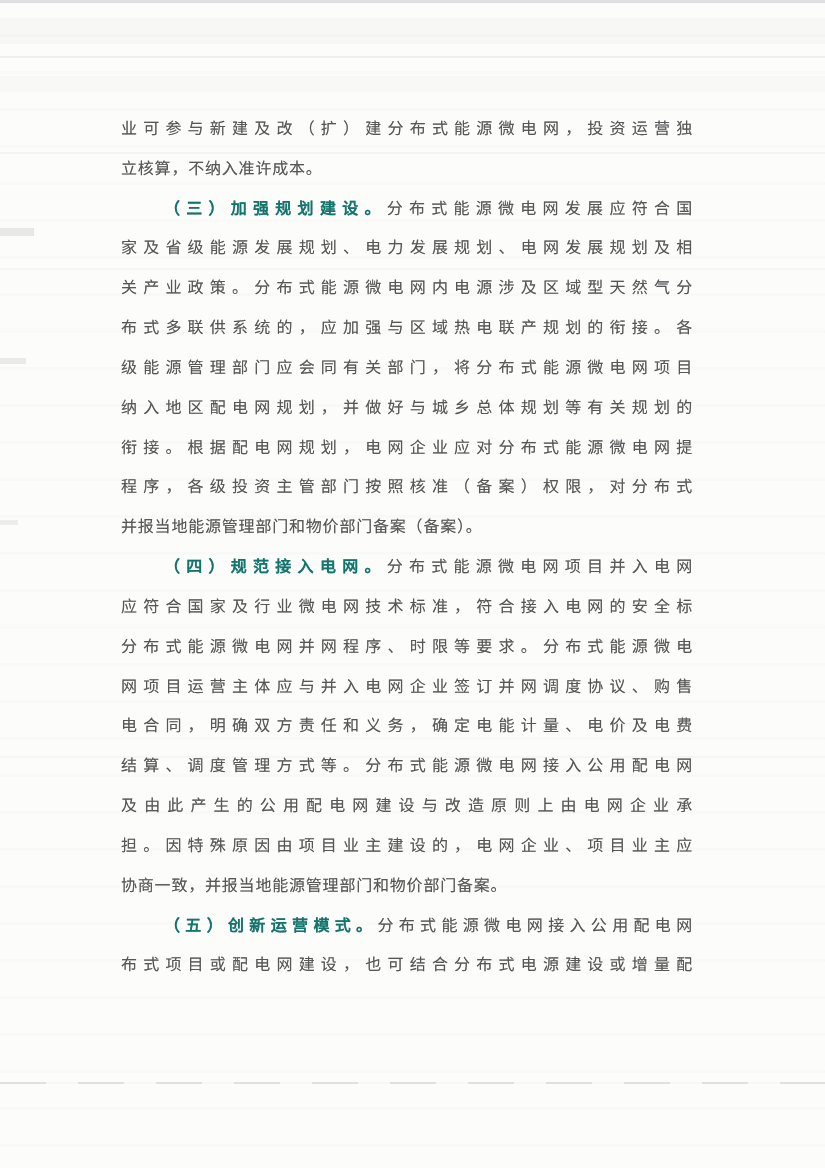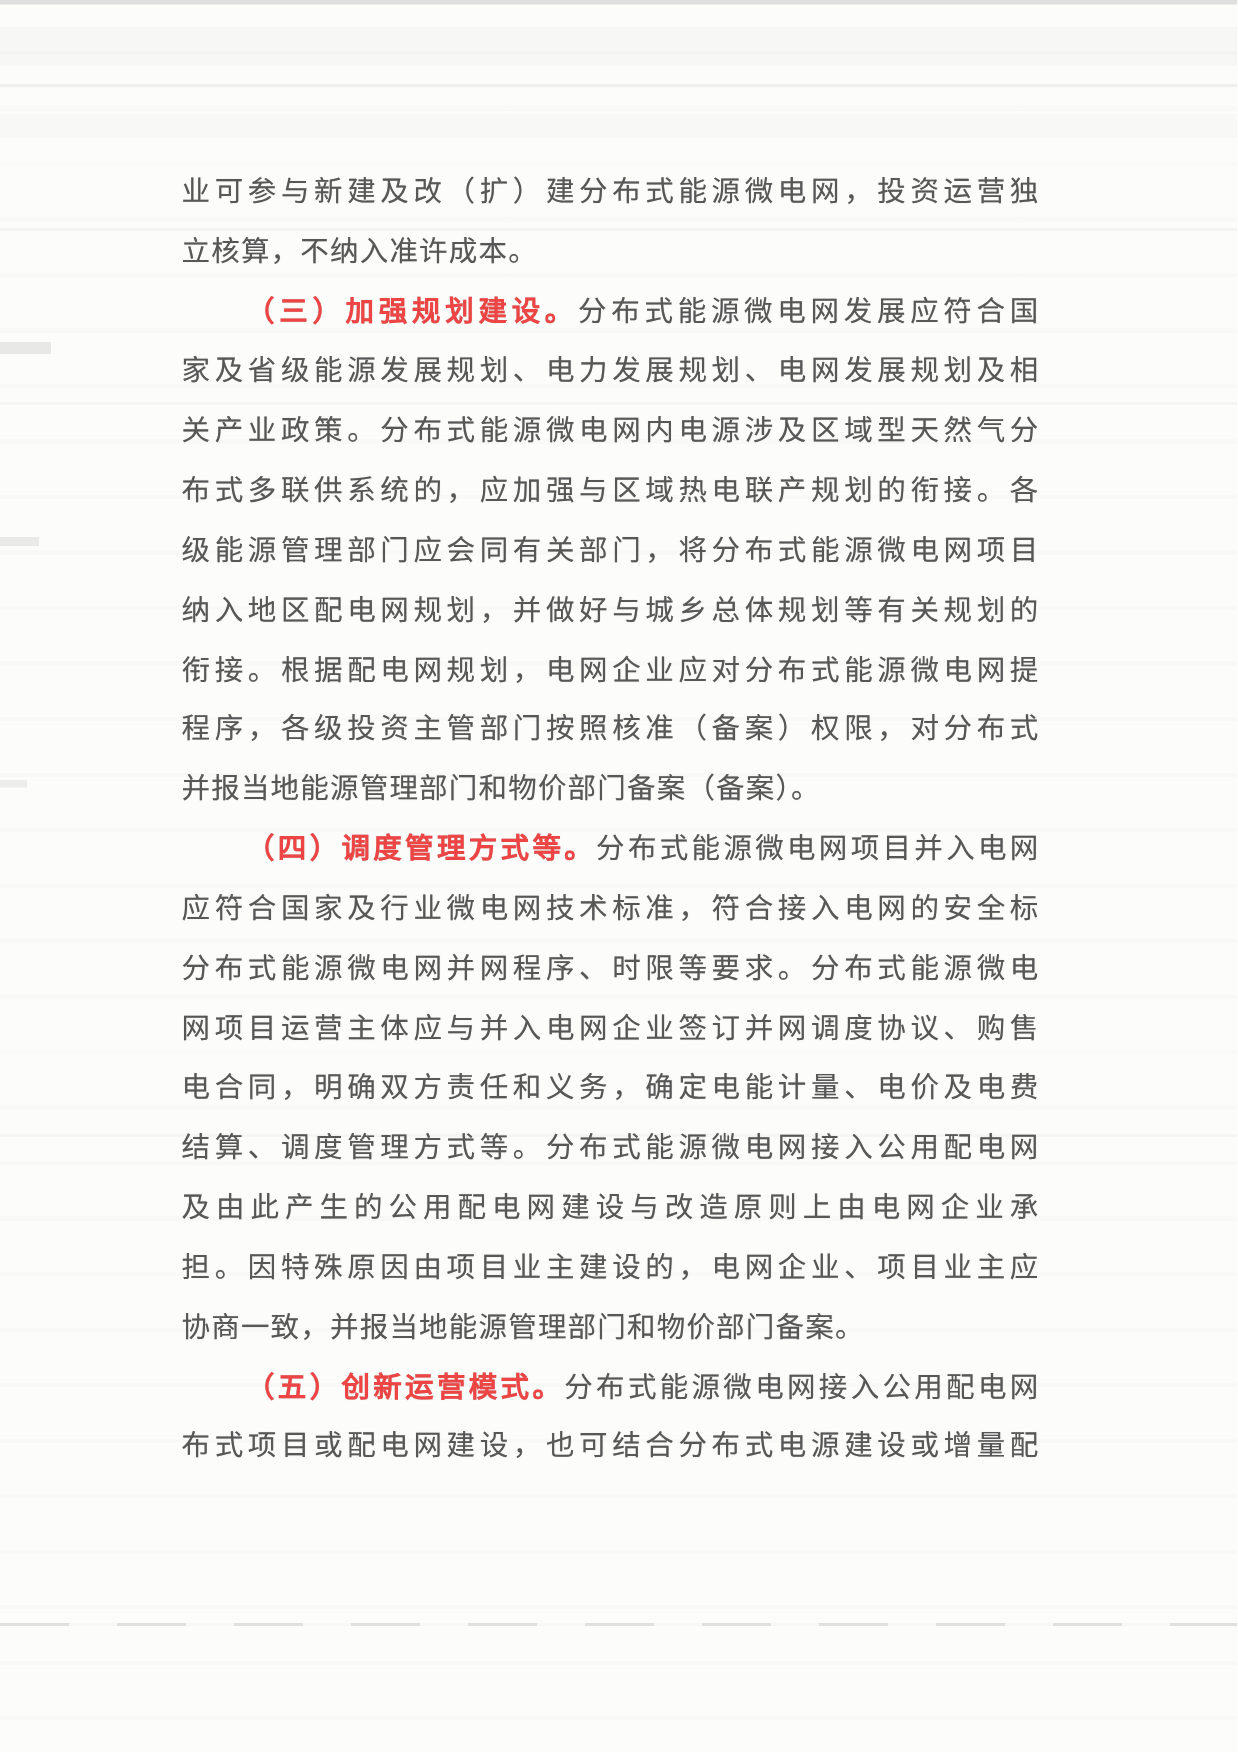--- a/index.html
+++ b/index.html
@@ -50,36 +50,36 @@
   .text-block {
     position: absolute;
     left: 121px;
     top: 109px;
     width: 572px;
   }
 
   .line {
     height: 39.83px;
     line-height: 39.83px;
-    font-size: 19px;
+    font-size: 16px;
     letter-spacing: 0.8px;
     color: #575757;
     text-align: justify;
     text-align-last: justify;
     text-shadow: 0 0 0.5px rgba(90,90,90,0.45);
   }
   .line.endline {
     text-align: center;
     text-align-last: left;
   }
   .line.indent { text-indent: 43px; }
 
   .lead {
     font-weight: 700;
-    color: #ef4444;
+    color: #0f766e;
   }
 </style>
 </head>
 <body>
 
 <div class="scan-page">
   <div class="streak streak-top-edge"></div>
   <div class="streak streak-band-a"></div>
   <div class="streak streak-line-a"></div>
   <div class="streak streak-band-b"></div>
@@ -101,21 +101,21 @@
         <div class="line"><span>家及省级能源发展规划、电力发展规划、电网发展规划及相</span></div>
         <div class="line"><span>关产业政策。分布式能源微电网内电源涉及区域型天然气分</span></div>
         <div class="line"><span>布式多联供系统的，应加强与区域热电联产规划的衔接。各</span></div>
         <div class="line"><span>级能源管理部门应会同有关部门，将分布式能源微电网项目</span></div>
         <div class="line"><span>纳入地区配电网规划，并做好与城乡总体规划等有关规划的</span></div>
         <div class="line"><span>衔接。根据配电网规划，电网企业应对分布式能源微电网提</span></div>
         <div class="line"><span>程序，各级投资主管部门按照核准（备案）权限，对分布式</span></div>
         <div class="line endline"><span>并报当地能源管理部门和物价部门备案（备案）。</span></div>
       </div>
       <div class="paragraph">
-        <div class="line indent"><span class="lead">（四）调度管理方式等。</span><span>分布式能源微电网项目并入电网</span></div>
+        <div class="line indent"><span class="lead">（四）规范接入电网。</span><span>分布式能源微电网项目并入电网</span></div>
         <div class="line"><span>应符合国家及行业微电网技术标准，符合接入电网的安全标</span></div>
         <div class="line"><span>分布式能源微电网并网程序、时限等要求。分布式能源微电</span></div>
         <div class="line"><span>网项目运营主体应与并入电网企业签订并网调度协议、购售</span></div>
         <div class="line"><span>电合同，明确双方责任和义务，确定电能计量、电价及电费</span></div>
         <div class="line"><span>结算、调度管理方式等。分布式能源微电网接入公用配电网</span></div>
         <div class="line"><span>及由此产生的公用配电网建设与改造原则上由电网企业承</span></div>
         <div class="line"><span>担。因特殊原因由项目业主建设的，电网企业、项目业主应</span></div>
         <div class="line endline"><span>协商一致，并报当地能源管理部门和物价部门备案。</span></div>
       </div>
       <div class="paragraph">

